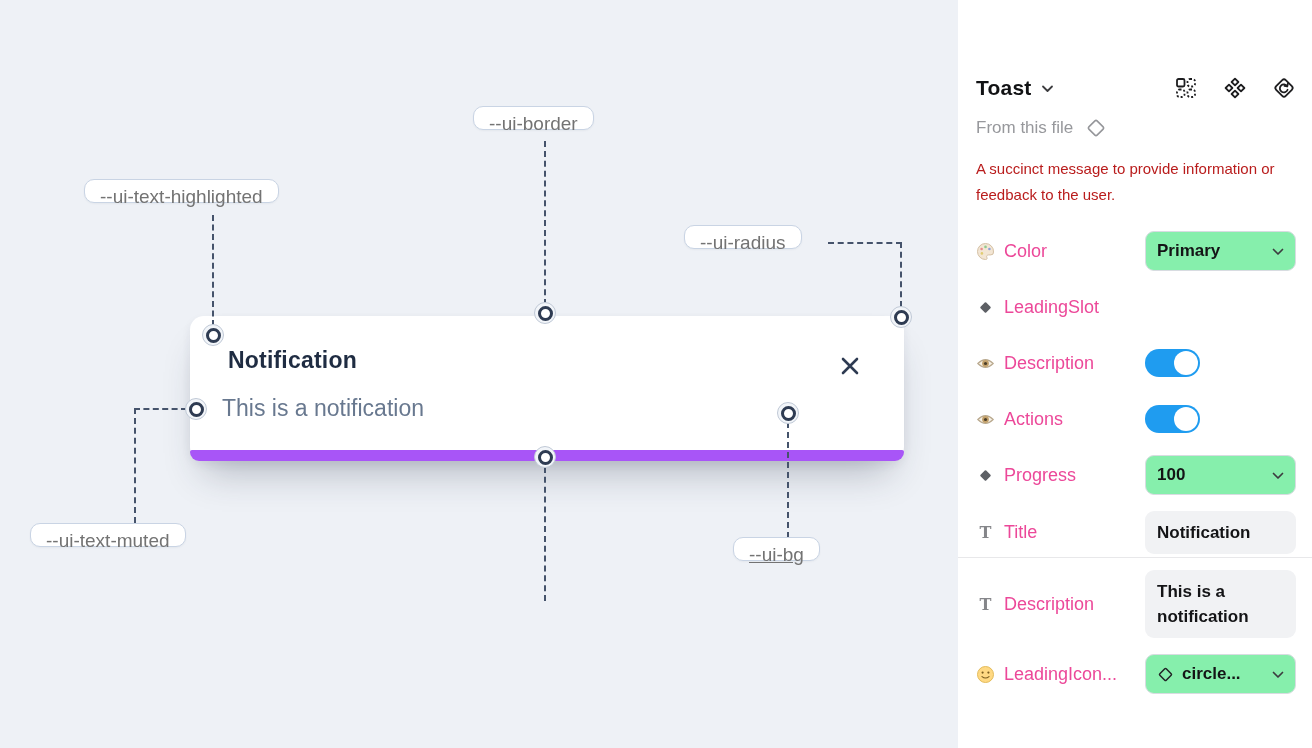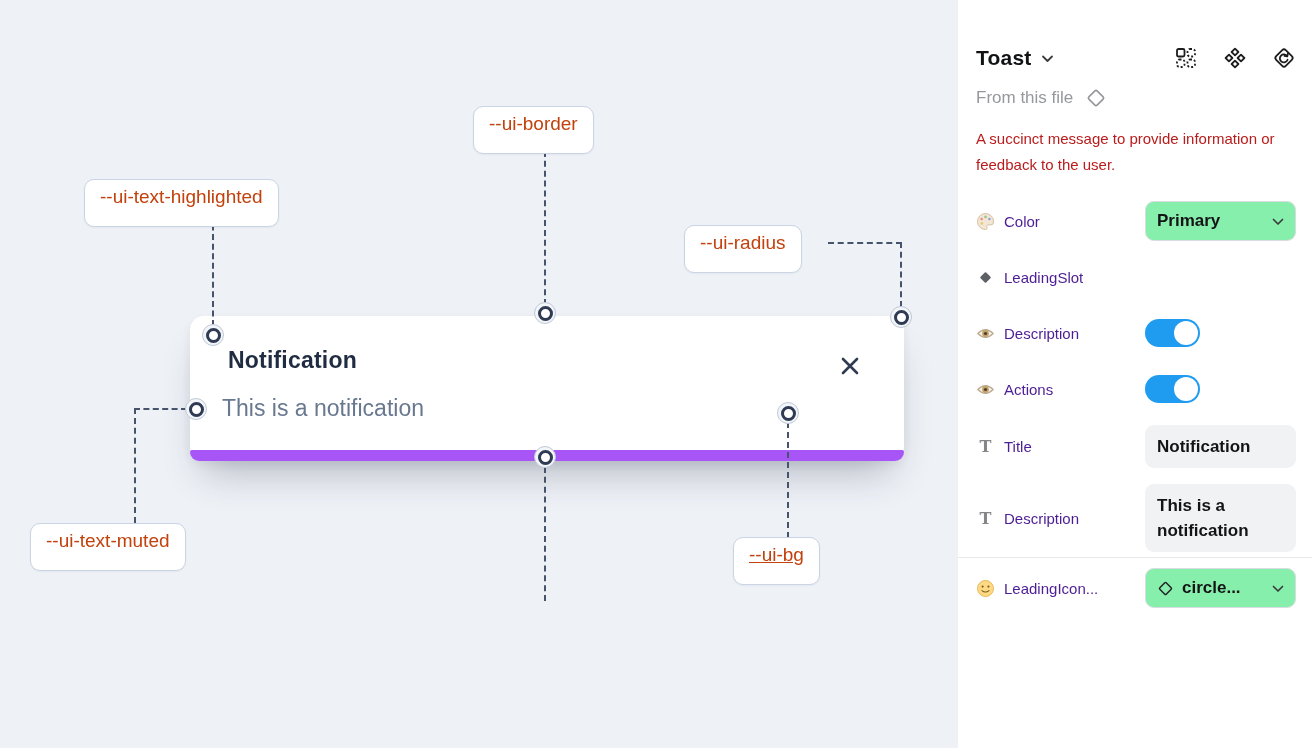--- a/index.html
+++ b/index.html
@@ -12,49 +12,49 @@
   .toast-card { position:absolute; left:190px; top:316px; width:714px; height:145px;
     background:#fff; border-radius:14px; z-index:1;
     box-shadow:0 24px 36px -14px rgba(36,48,70,.30), 0 4px 10px rgba(36,48,70,.07); }
   .toast-title { position:absolute; left:38px; top:31px; font-size:23px; font-weight:600;
     color:#1f2c42; letter-spacing:.2px; }
   .toast-desc { position:absolute; left:32px; top:79px; font-size:23px; font-weight:400; color:#68788f; }
   .toast-close { position:absolute; right:42px; top:38px; width:24px; height:24px; cursor:pointer; }
   .toast-progress { position:absolute; left:0; bottom:0; width:100%; height:11px;
     border-radius:3px 3px 14px 14px; }
 
-  .tag { position:absolute; height:48px; line-height:34px; padding:0 15px; background:#fff;
-    border:1px solid #c9d4e4; border-radius:10px; color:#c2410c; font-size:19px;
+  .tag { position:absolute; height:24px; line-height:34px; padding:0 15px; background:#fff;
+    border:1px solid #c9d4e4; border-radius:10px; color:#737373; font-size:19px;
     white-space:nowrap; z-index:4; box-shadow:0 1px 2px rgba(40,55,80,.05); }
 
   .dash-v { position:absolute; width:0; border-left:2px dashed #45536b; z-index:2; }
   .dash-h { position:absolute; height:0; border-top:2px dashed #45536b; z-index:2; }
 
   .dot { position:absolute; width:22px; height:22px; border-radius:50%; z-index:5;
     background:#f2f5f9; border:1px solid #c0c9d6; display:flex; align-items:center; justify-content:center; }
   .dot::after { content:""; width:9px; height:9px; border-radius:50%; background:#fff;
     border:3px solid #2e3b52; }
 
   
-  .panel { position:relative; width:354px; height:560px; background:#fff; padding:46px 16px 0 18px; }
+  .panel { position:relative; width:354px; height:560px; background:#fff; padding:76px 16px 0 18px; }
   .panel-header { display:flex; align-items:center; }
   .panel-title { font-size:21px; font-weight:700; color:#111214; letter-spacing:.2px; }
   .panel-title-chevron { margin-left:10px; display:inline-flex; cursor:pointer; }
   .header-icons { margin-left:auto; display:flex; align-items:center; gap:25px; }
   .hicon { width:24px; height:24px; cursor:pointer; display:inline-flex; }
 
   .source-row { display:flex; align-items:center; margin-top:17px; gap:12px; }
   .source-label { font-size:17px; color:#97989c; }
 
   .panel-desc { margin-top:17px; width:322px; font-size:15px; line-height:26px; color:#b91c1c; }
 
   .props { margin-top:23px; }
   .prop-row { display:flex; align-items:center; margin-bottom:16px; min-height:40px; }
   .prop-label { flex:1; display:flex; align-items:center; gap:9px; min-width:0; }
-  .prop-name { font-size:15px; color:#4c1d95; white-space:nowrap; overflow:hidden; text-overflow:ellipsis; }
+  .prop-name { font-size:18px; color:#ec4899; white-space:nowrap; overflow:hidden; text-overflow:ellipsis; }
   .prop-icon { width:19px; height:19px; flex:0 0 auto; display:inline-flex; align-items:center; justify-content:center; }
   .t-icon { font-family:"DejaVu Serif", serif; font-weight:700; font-size:16px; color:#85868a; }
 
   .control { width:151px; flex:0 0 auto; }
   .dropdown { height:40px; border:1px solid #d8dce1; border-radius:9px; background:#86efac;
     display:flex; align-items:center; padding:0 11px; cursor:pointer; }
   .dropdown-value { font-size:17px; font-weight:600; color:#141416; white-space:nowrap;
     overflow:hidden; text-overflow:ellipsis; }
   .dropdown .chev { margin-left:auto; flex:0 0 auto; }
   .dd-diamond { margin-right:8px; flex:0 0 auto; display:inline-flex; }
@@ -213,20 +213,36 @@
             <circle cx="9.5" cy="9.5" r="1.6" fill="#4a3d28"></circle>
           </svg>
         </span>
         <span class="prop-name">Actions</span>
       </span>
       <span class="control" style="display:flex;">
         <span class="toggle" style="background:#1f9cf0;"></span>
       </span>
     </div>
 
+    <div class="prop-row">
+      <span class="prop-label">
+        <span class="prop-icon">
+          <svg width="17" height="17" viewBox="0 0 17 17">
+              <rect x="4.5" y="4.5" width="8" height="8" rx="1" transform="rotate(45 8.5 8.5)" fill="#5d6065"></rect>
+            </svg>
+        </span>
+        <span class="prop-name">Progress</span>
+      </span>
+      <span class="control dropdown">
+        <span class="dropdown-value">100</span>
+        <span class="chev"><svg width="12" height="8" viewBox="0 0 12 8">
+              <path d="M1.5 1.5 L6 6 L10.5 1.5" fill="none" stroke="#3c3c3f" stroke-width="1.7" stroke-linecap="round" stroke-linejoin="round"></path>
+            </svg></span>
+      </span>
+    </div>
 
     <div class="prop-row">
       <span class="prop-label">
         <span class="prop-icon">
             <span class="t-icon">T</span>
           </span>
         <span class="prop-name">Title</span>
       </span>
       <span class="control text-field">Notification</span>
     </div>

